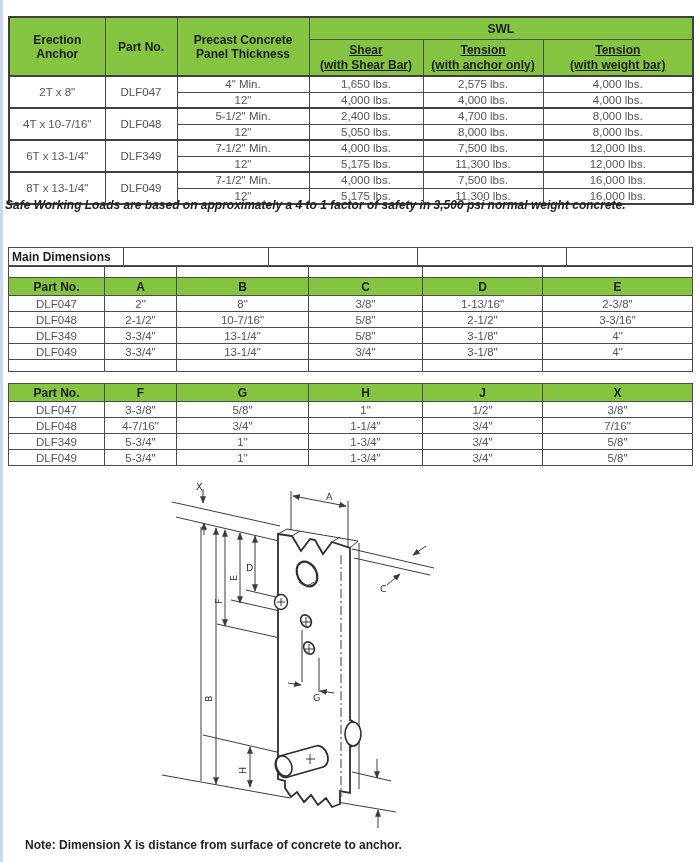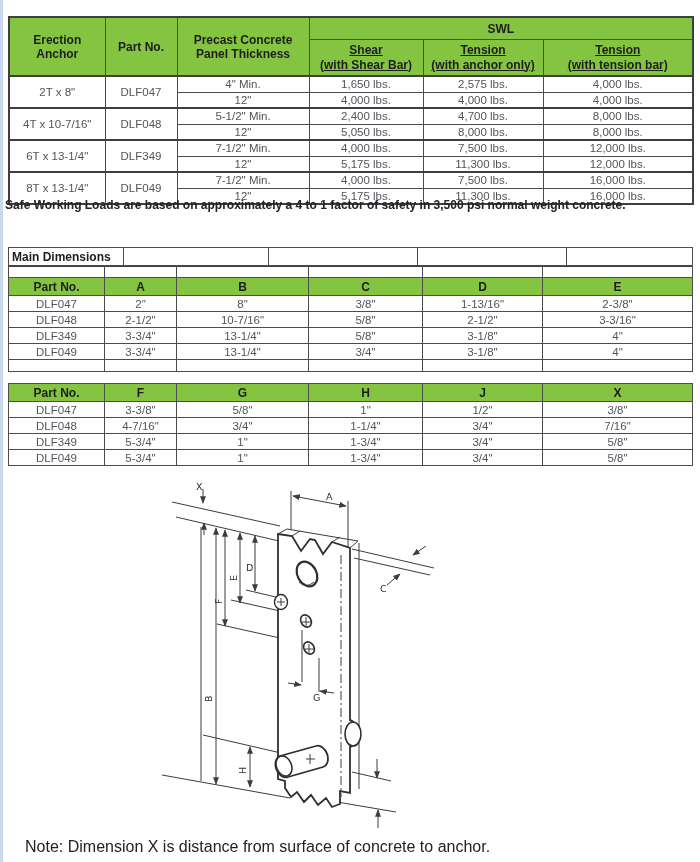--- a/index.html
+++ b/index.html
@@ -27,22 +27,22 @@
   .t2a{position:absolute;left:8px;top:247px;width:684px;border:1px solid #4c4c4c;border-bottom:2px solid #3f3f3f;}
   .t2a td{border:1px solid #4c4c4c;height:15px;font-size:12px;font-weight:bold;color:#1e1e1e;padding-left:3px;}
   .t2b{position:absolute;left:8px;top:265px;width:684px;border:1px solid #4c4c4c;}
   .t2b td,.t3 td{border:1px solid #4c4c4c;text-align:center;vertical-align:middle;}
   .t2b tr.spacer{height:12px;}
   .t2b tr.ghead,.t3 tr.ghead{height:18px;}
   .t2b tr.data,.t3 tr.data{height:16px;}
   .t3{position:absolute;left:8px;top:383px;width:684px;border:1px solid #4c4c4c;}
 
   
-  .para{position:absolute;left:5px;top:197px;font-size:12px;font-weight:bold;color:#232323;line-height:17px;white-space:nowrap;}
-  .note{position:absolute;left:5px;top:838px;font-size:16px;font-weight:normal;color:#232323;white-space:nowrap;padding-left:20px;}
+  .para{position:absolute;left:5px;top:197px;font-size:12px;font-weight:bold;color:#232323;line-height:17px;white-space:nowrap;font-style:italic;}
+  .note{position:absolute;left:5px;top:838px;font-size:12px;font-weight:bold;color:#232323;white-space:nowrap;padding-left:20px;}
 
   
   .diagram{position:absolute;left:150px;top:478px;}
   .thin{stroke:#3c3c3c;stroke-width:1;fill:none;}
   .thick{stroke:#2e2e2e;stroke-width:1.8;fill:#ffffff;}
   .dim{stroke:#3c3c3c;stroke-width:1;fill:none;marker-start:url(#ah);marker-end:url(#ah);}
   .ar{stroke:#3c3c3c;stroke-width:1;fill:none;marker-end:url(#ah);}
   .lbl{font-family:"DejaVu Sans", sans-serif;font-size:9.5px;fill:#2e2e2e;}
 </style>
 </head>
@@ -76,21 +76,21 @@
     <td class="green sub">
       <div>Shear</div>
       <div>(with Shear Bar)</div>
     </td>
     <td class="green sub">
       <div>Tension</div>
       <div>(with anchor only)</div>
     </td>
     <td class="green sub">
       <div>Tension</div>
-      <div>(with tension bar)</div>
+      <div>(with weight bar)</div>
     </td>
   </tr>
 
   <tr class="data grp">
     <td class="val" rowspan="2">2T x 8"</td>
     <td class="val" rowspan="2">DLF047</td>
     <td class="val">4" Min.</td>
     <td class="val">1,650 lbs.</td>
     <td class="val">2,575 lbs.</td>
     <td class="val">4,000 lbs.</td>

